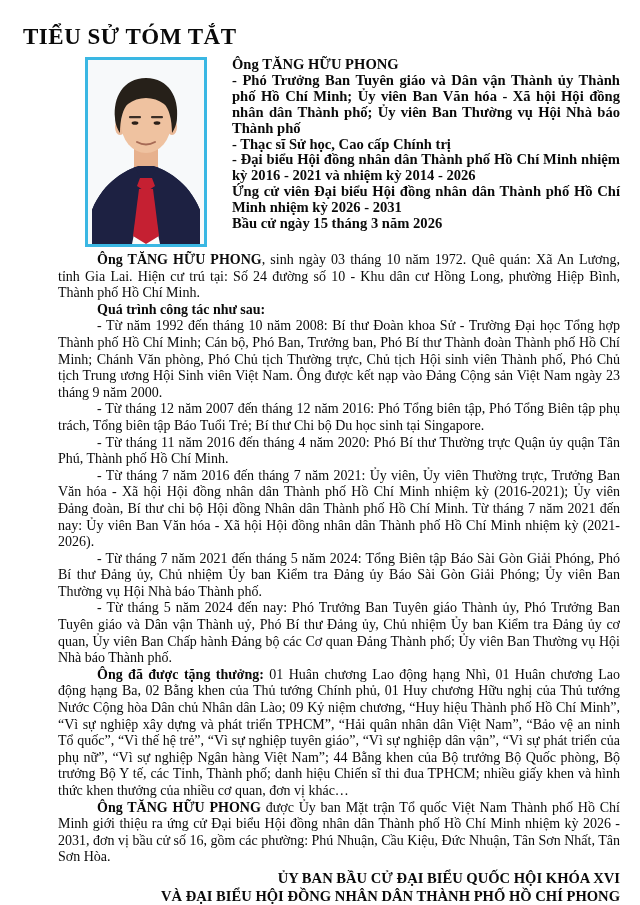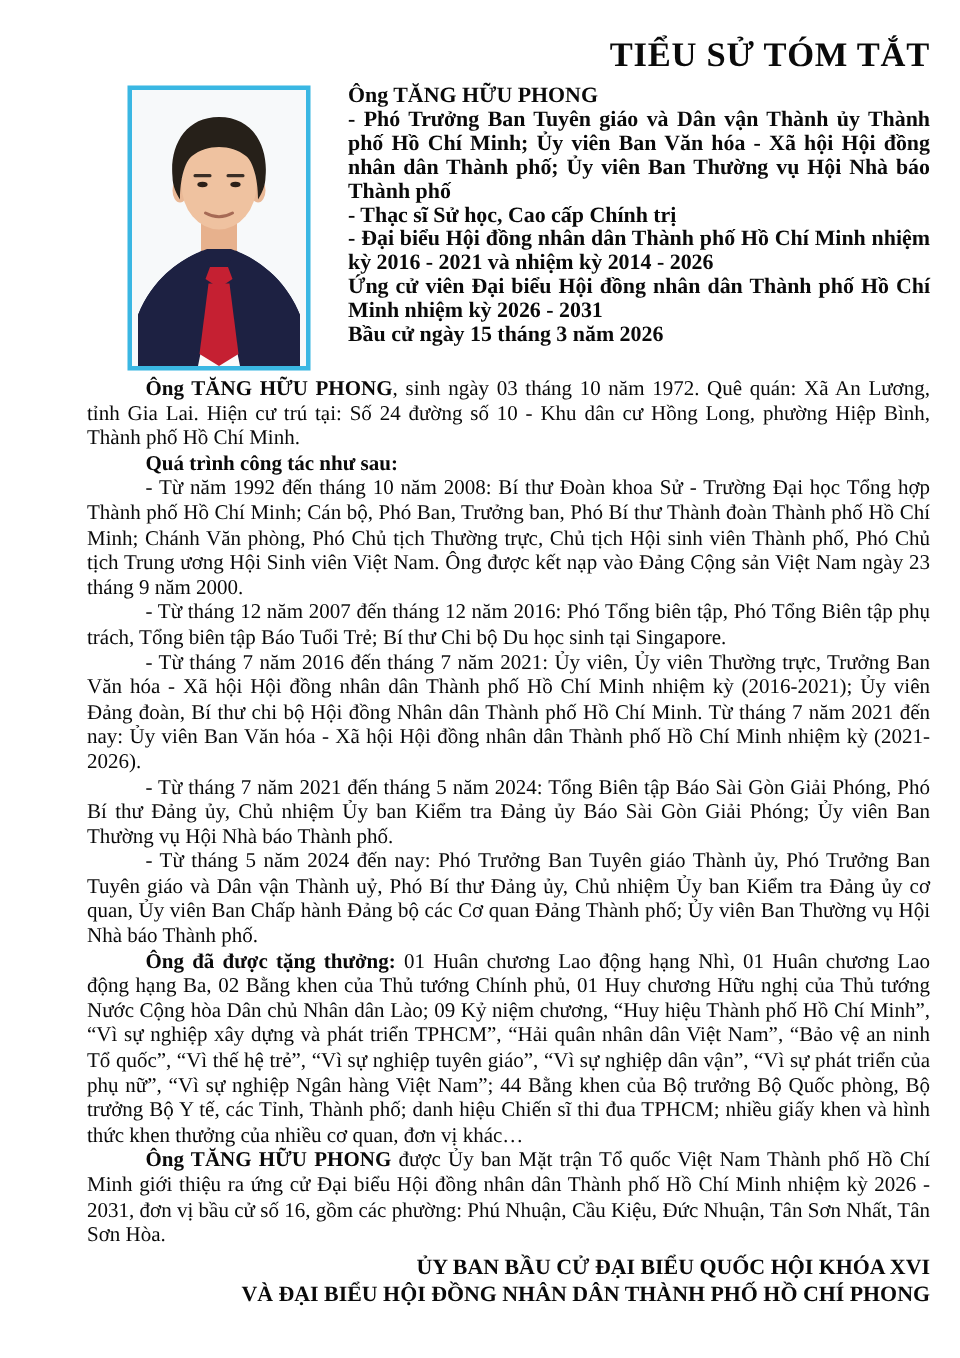--- a/index.html
+++ b/index.html
@@ -7,21 +7,21 @@
   body {
     width: 640px; height: 905px;
     font-family: "Liberation Serif", "DejaVu Serif", serif;
     color: #0a0a0a;
     overflow: hidden;
     position: relative;
   }
   .page { padding: 24px 20px 0 23px; }
 
   .doc-title {
-    text-align: right;
+    text-align: left;
     font-size: 23px;
     font-weight: bold;
     letter-spacing: 0.5px;
     margin-bottom: 7px;
   }
 
   .header-row { display: flex; align-items: flex-start; }
   .photo-frame {
     flex: none;
     margin-left: 62px;
@@ -117,20 +117,21 @@
   </div>
 
   <div class="body-text">
     <p class="para"><b>Ông TĂNG HỮU PHONG</b><span>, sinh ngày 03 tháng 10 năm 1972. Quê quán: Xã An Lương, tỉnh Gia Lai. Hiện cư trú tại: Số 24 đường số 10 - Khu dân cư Hồng Long, phường Hiệp Bình, Thành phố Hồ Chí Minh.</span></p>
 
     <p class="career-heading">Quá trình công tác như sau:</p>
 
     <div>
         <p class="para">- Từ năm 1992 đến tháng 10 năm 2008: Bí thư Đoàn khoa Sử - Trường Đại học Tổng hợp Thành phố Hồ Chí Minh; Cán bộ, Phó Ban, Trưởng ban, Phó Bí thư Thành đoàn Thành phố Hồ Chí Minh; Chánh Văn phòng, Phó Chủ tịch Thường trực, Chủ tịch Hội sinh viên Thành phố, Phó Chủ tịch Trung ương Hội Sinh viên Việt Nam. Ông được kết nạp vào Đảng Cộng sản Việt Nam ngày 23 tháng 9 năm 2000.</p>
         <p class="para">- Từ tháng 12 năm 2007 đến tháng 12 năm 2016: Phó Tổng biên tập, Phó Tổng Biên tập phụ trách, Tổng biên tập Báo Tuổi Trẻ; Bí thư Chi bộ Du học sinh tại Singapore.</p>
+        <p class="para">- Từ tháng 11 năm 2016 đến tháng 4 năm 2020: Phó Bí thư Thường trực Quận ủy quận Tân Phú, Thành phố Hồ Chí Minh.</p>
         <p class="para">- Từ tháng 7 năm 2016 đến tháng 7 năm 2021: Ủy viên, Ủy viên Thường trực, Trưởng Ban Văn hóa - Xã hội Hội đồng nhân dân Thành phố Hồ Chí Minh nhiệm kỳ (2016-2021); Ủy viên Đảng đoàn, Bí thư chi bộ Hội đồng Nhân dân Thành phố Hồ Chí Minh. Từ tháng 7 năm 2021 đến nay: Ủy viên Ban Văn hóa - Xã hội Hội đồng nhân dân Thành phố Hồ Chí Minh nhiệm kỳ (2021-2026).</p>
         <p class="para">- Từ tháng 7 năm 2021 đến tháng 5 năm 2024: Tổng Biên tập Báo Sài Gòn Giải Phóng, Phó Bí thư Đảng ủy, Chủ nhiệm Ủy ban Kiểm tra Đảng ủy Báo Sài Gòn Giải Phóng; Ủy viên Ban Thường vụ Hội Nhà báo Thành phố.</p>
         <p class="para">- Từ tháng 5 năm 2024 đến nay: Phó Trưởng Ban Tuyên giáo Thành ủy, Phó Trưởng Ban Tuyên giáo và Dân vận Thành uỷ, Phó Bí thư Đảng ủy, Chủ nhiệm Ủy ban Kiểm tra Đảng ủy cơ quan, Ủy viên Ban Chấp hành Đảng bộ các Cơ quan Đảng Thành phố; Ủy viên Ban Thường vụ Hội Nhà báo Thành phố.</p>
       </div>
 
     <p class="para"><b>Ông đã được tặng thưởng:</b><span> 01 Huân chương Lao động hạng Nhì, 01 Huân chương Lao động hạng Ba, 02 Bằng khen của Thủ tướng Chính phủ, 01 Huy chương Hữu nghị của Thủ tướng Nước Cộng hòa Dân chủ Nhân dân Lào; 09 Kỷ niệm chương, “Huy hiệu Thành phố Hồ Chí Minh”, “Vì sự nghiệp xây dựng và phát triển TPHCM”, “Hải quân nhân dân Việt Nam”, “Bảo vệ an ninh Tổ quốc”, “Vì thế hệ trẻ”, “Vì sự nghiệp tuyên giáo”, “Vì sự nghiệp dân vận”, “Vì sự phát triển của phụ nữ”, “Vì sự nghiệp Ngân hàng Việt Nam”; 44 Bằng khen của Bộ trưởng Bộ Quốc phòng, Bộ trưởng Bộ Y tế, các Tỉnh, Thành phố; danh hiệu Chiến sĩ thi đua TPHCM; nhiều giấy khen và hình thức khen thưởng của nhiều cơ quan, đơn vị khác…</span></p>
 
     <p class="para"><b>Ông TĂNG HỮU PHONG</b><span> được Ủy ban Mặt trận Tổ quốc Việt Nam Thành phố Hồ Chí Minh giới thiệu ra ứng cử Đại biểu Hội đồng nhân dân Thành phố Hồ Chí Minh nhiệm kỳ 2026 - 2031, đơn vị bầu cử số 16, gồm các phường: Phú Nhuận, Cầu Kiệu, Đức Nhuận, Tân Sơn Nhất, Tân Sơn Hòa.</span></p>
   </div>
 

